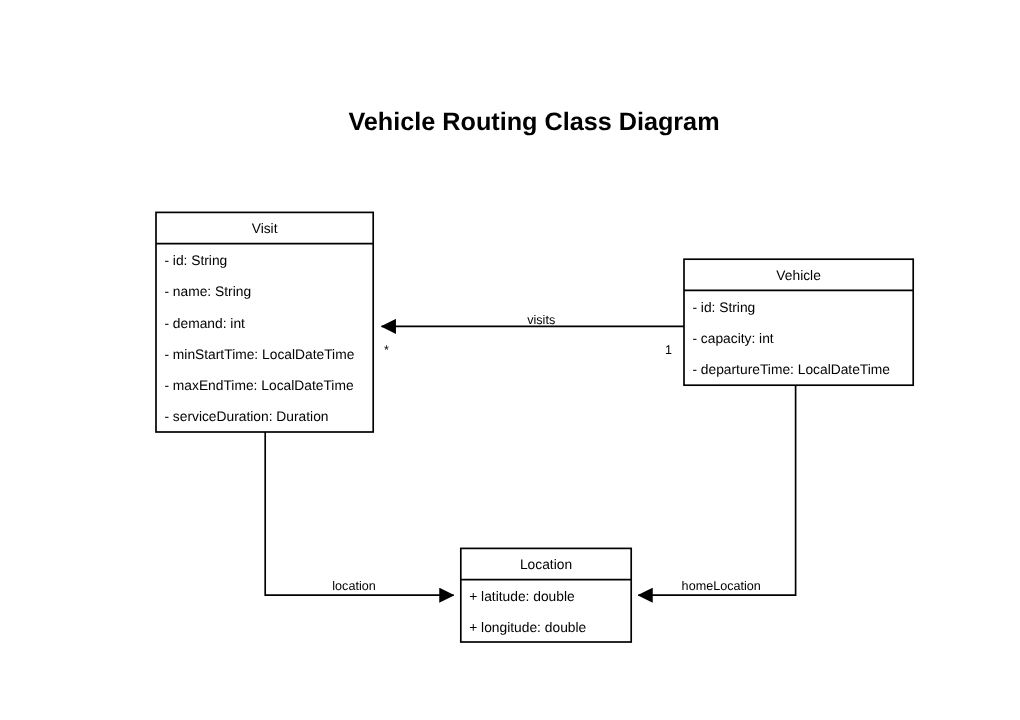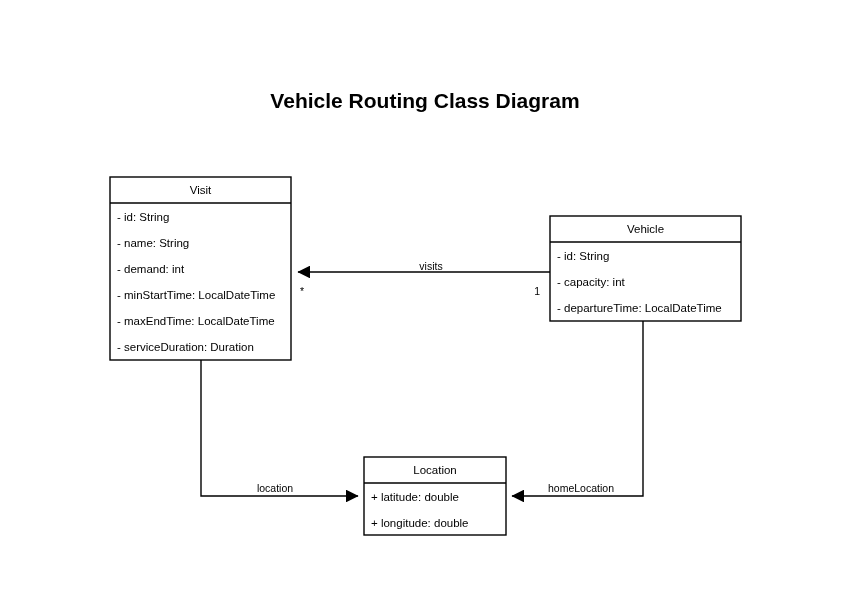--- a/index.html
+++ b/index.html
@@ -13,20 +13,21 @@
     height: 600px;
     overflow: hidden;
     font-family: "Liberation Sans", sans-serif;
     color: #000000;
   }
   #diagram-root {
     position: relative;
     width: 750px;
     height: 600px;
     background: #ffffff;
+    padding-left: 20px;
   }
   svg#uml-canvas {
     display: block;
     width: 850px;
     height: 600px;
     background: #ffffff;
   }
   .diagram-title {
     font-family: "Liberation Sans", sans-serif;
     font-size: 21px;

